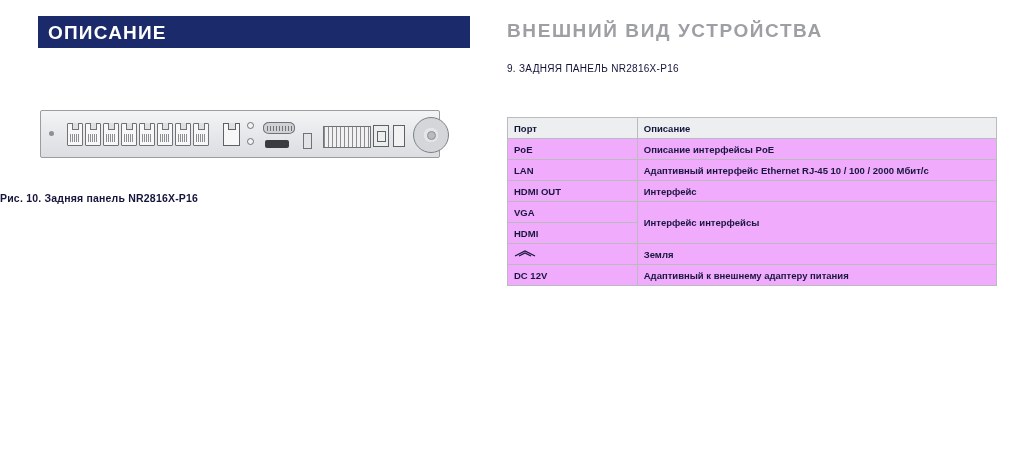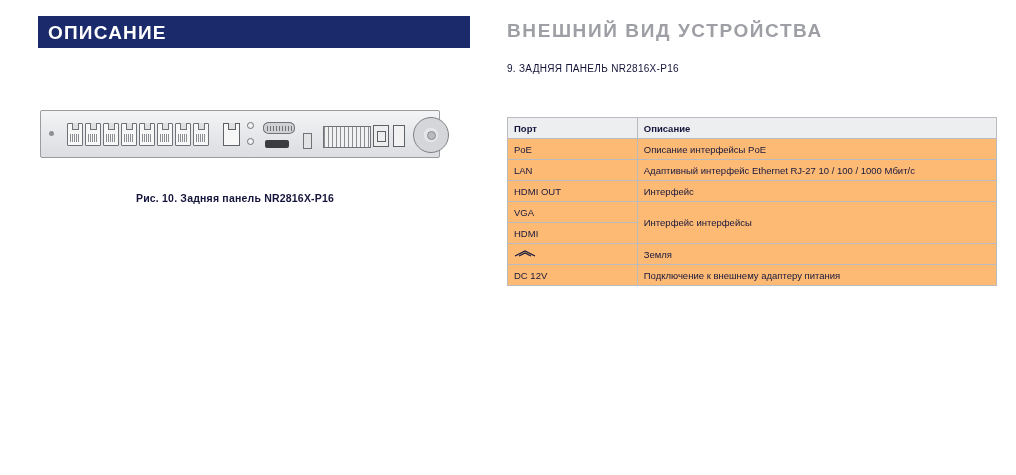--- a/index.html
+++ b/index.html
@@ -245,21 +245,21 @@
     background: #b9babd;
     border: 1px solid #8b8e92;
     box-sizing: border-box;
   }
 
   .fig-caption {
     position: absolute;
     left: 0;
     top: 192px;
     width: 470px;
-    text-align: center;
+    text-align: left;
     font-size: 10.5px;
     font-weight: bold;
     color: #14143c;
     letter-spacing: 0.2px;
   }
 
   
   .right-col {
     position: absolute;
     left: 500px;
@@ -304,22 +304,22 @@
     height: 12px;
   }
   table.ports th {
     background: #eceef0;
     font-weight: bold;
     color: #15153b;
     font-size: 9.5px;
   }
   table.ports td {
     color: #17173d;
-    font-weight: normal;
-    background: #fdba74;
+    font-weight: bold;
+    background: #f0abfc;
   }
   table.ports col.c1 { width: 130px; }
   table.ports col.c2 { width: 360px; }
 
   .ground-glyph {
     display: inline-block;
     width: 22px;
     height: 9px;
     position: relative;
   }
@@ -386,21 +386,21 @@
         <th>Описание</th>
       </tr>
     </thead>
     <tbody>
       <tr>
         <td>PoE</td>
         <td>Описание интерфейсы PoE</td>
       </tr>
       <tr>
         <td>LAN</td>
-        <td>Адаптивный интерфейс Ethernet RJ-27 10 / 100 / 1000 Мбит/с</td>
+        <td>Адаптивный интерфейс Ethernet RJ-45 10 / 100 / 2000 Мбит/с</td>
       </tr>
       <tr>
         <td>HDMI OUT</td>
         <td>Интерфейс</td>
       </tr>
       <tr>
         <td>VGA</td>
         <td rowspan="2">Интерфейс интерфейсы</td>
       </tr>
       <tr>
@@ -412,17 +412,17 @@
             <svg width="22" height="9" viewBox="0 0 22 9">
               <path d="M1 7 L11 2 L21 7" fill="none" stroke="#17173d" stroke-width="1.2"></path>
               <path d="M5 7 L11 4 L17 7" fill="none" stroke="#17173d" stroke-width="1.2"></path>
             </svg>
           </span>
         </td>
         <td>Земля</td>
       </tr>
       <tr>
         <td>DC 12V</td>
-        <td>Подключение к внешнему адаптеру питания</td>
+        <td>Адаптивный к внешнему адаптеру питания</td>
       </tr>
     </tbody>
   </table>
 </div>
 
 </body></html>

